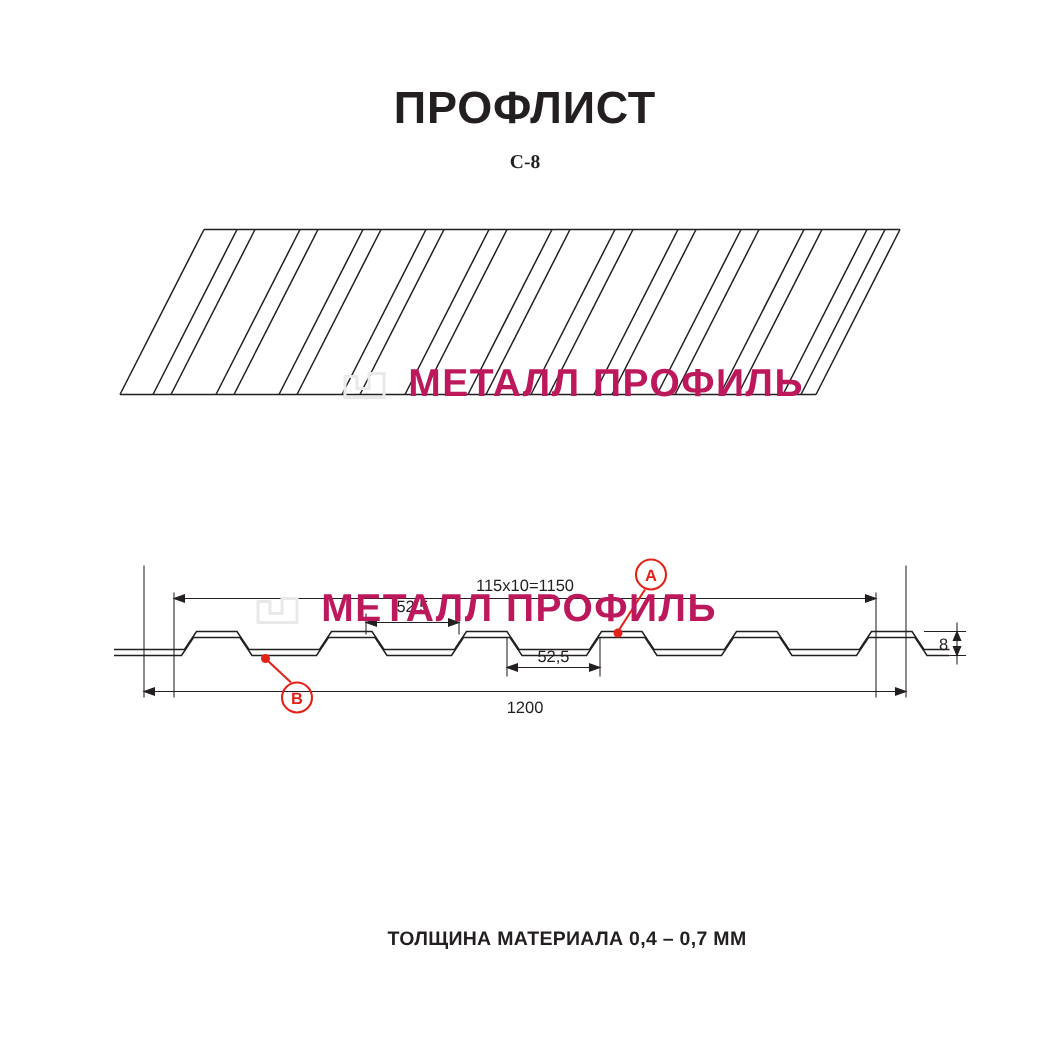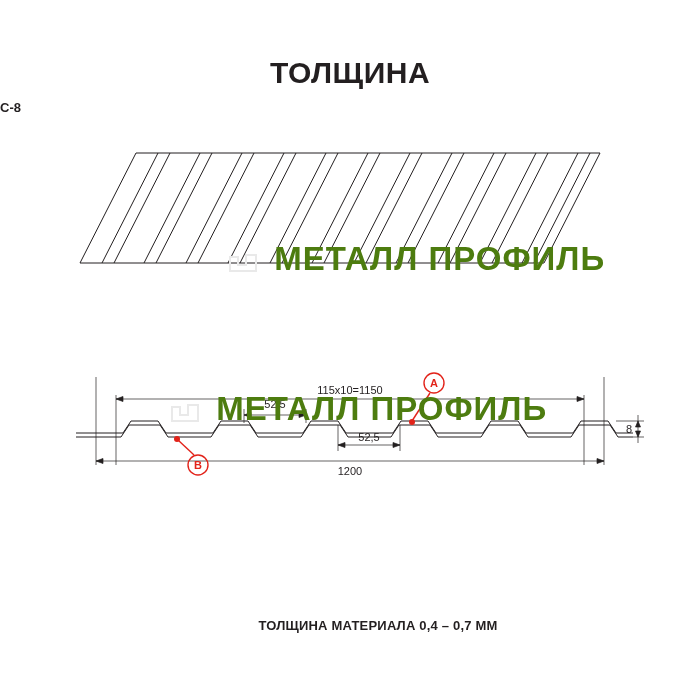--- a/index.html
+++ b/index.html
@@ -27,23 +27,24 @@
     text-align: center;
     font-size: 30px;
     font-weight: bold;
     letter-spacing: 0.5px;
   }
   .subtitle {
     position: absolute;
     top: 100px;
     left: 0;
     width: 700px;
-    text-align: left;
+    text-align: center;
     font-size: 13px;
     font-weight: bold;
+    font-family: Liberation Serif, serif;
   }
   .footer {
     position: absolute;
     top: 618px;
     left: 0;
     width: 700px;
     text-align: center;
     font-size: 13px;
     font-weight: bold;
     letter-spacing: 0.2px;
@@ -59,23 +60,23 @@
   .section-wrap {
     position: absolute;
     left: 48px;
     top: 355px;
     width: 600px;
     height: 140px;
   }
   .watermark {
     position: absolute;
     pointer-events: none;
-    color: #4d7c0f;
-    font-weight: bold;
-    font-size: 33px;
+    color: #be185d;
+    font-weight: bold;
+    font-size: 26px;
     letter-spacing: 1px;
     white-space: nowrap;
   }
   .wm1 {
     left: 228px;
     top: 240px;
   }
   .wm2 {
     left: 170px;
     top: 390px;
@@ -124,21 +125,21 @@
   }
   .mark-d {
     fill: #e2231a;
   }
 </style>
 </head>
 <body>
 
 <div class="page">
 
-  <div class="title">ТОЛЩИНА</div>
+  <div class="title">ПРОФЛИСТ</div>
   <div class="subtitle">C-8</div>
 
   <div class="iso-wrap">
     <svg width="580" height="160" viewBox="0 0 580 160">
       <g class="ln">
 
         <path d="M 20 128 L 76 18 L 540 18 L 484 128 Z" opacity="0"></path>
 
         <path d="M 76 18 L 540 18"></path>
         <path d="M 20 128 L 484 128"></path>

